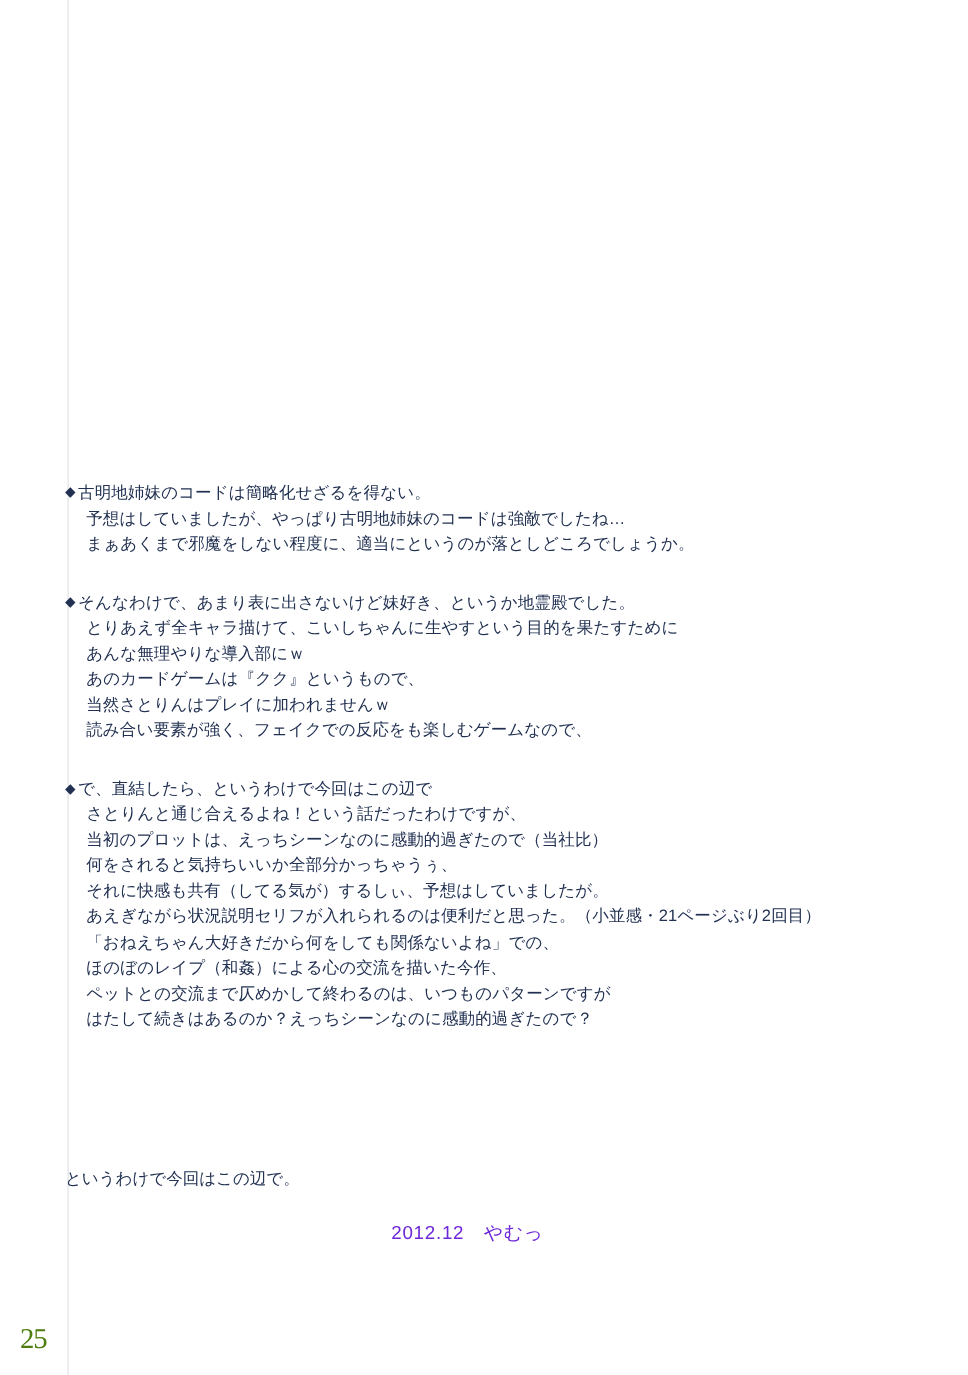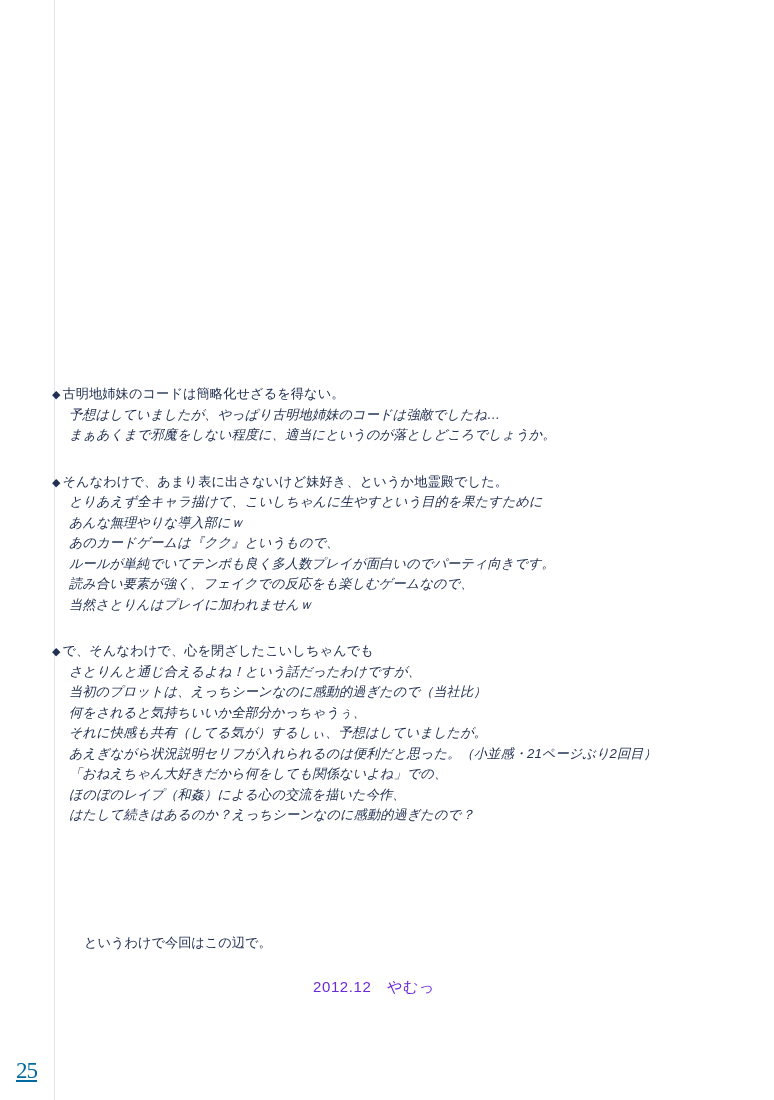--- a/index.html
+++ b/index.html
@@ -33,61 +33,58 @@
   }
   .line {
     font-size: 13.2px;
     line-height: 20.5px;
     white-space: pre;
     letter-spacing: 0.1px;
     color: #223152;
   }
   .line.indent {
     padding-left: 17px;
-    font-style: italic;
   }
   .bullet-line {
     display: flex;
     align-items: flex-start;
   }
   .bullet {
     font-size: 11px;
     line-height: 20.5px;
     margin-right: 2px;
     color: #223152;
   }
   .closing {
     position: absolute;
     left: 52px;
     top: 933px;
     font-size: 13.2px;
     line-height: 20.5px;
     color: #223152;
     white-space: pre;
-    margin-left: 32px;
   }
   .signature {
     position: absolute;
     left: 313px;
     top: 977px;
     font-size: 15px;
     line-height: 20px;
     color: #6d28d9;
     white-space: pre;
     letter-spacing: 0.6px;
   }
   .page-number {
     position: absolute;
     left: 16px;
     top: 1058px;
     font-size: 23px;
-    color: #0369a1;
+    color: #4d7c0f;
     font-family: "Liberation Serif", "DejaVu Serif", serif;
     letter-spacing: -1px;
-    text-decoration: underline;
   }
   .edge-line {
     position: absolute;
     left: 54px;
     top: 0;
     width: 1px;
     height: 1100px;
     background: #e4e4e8;
   }
 </style>
@@ -110,37 +107,37 @@
     </div>
 
     <div class="para">
       <div class="bullet-line">
         <span class="bullet">◆</span>
         <span class="line">そんなわけで、あまり表に出さないけど妹好き、というか地霊殿でした。</span>
       </div>
       <div class="line indent">とりあえず全キャラ描けて、こいしちゃんに生やすという目的を果たすために</div>
       <div class="line indent">あんな無理やりな導入部にｗ</div>
       <div class="line indent">あのカードゲームは『クク』というもので、</div>
-      <div class="line indent">ルールが単純でいてテンポも良く多人数プレイが面白いのでパーティ向きです。</div>
+      <div class="line indent">当然さとりんはプレイに加われませんｗ</div>
       <div class="line indent">読み合い要素が強く、フェイクでの反応をも楽しむゲームなので、</div>
-      <div class="line indent">当然さとりんはプレイに加われませんｗ</div>
     </div>
 
     <div class="para">
       <div class="bullet-line">
         <span class="bullet">◆</span>
-        <span class="line">で、そんなわけで、心を閉ざしたこいしちゃんでも</span>
+        <span class="line">で、直結したら、というわけで今回はこの辺で</span>
       </div>
       <div class="line indent">さとりんと通じ合えるよね！という話だったわけですが、</div>
       <div class="line indent">当初のプロットは、えっちシーンなのに感動的過ぎたので（当社比）</div>
       <div class="line indent">何をされると気持ちいいか全部分かっちゃうぅ、</div>
       <div class="line indent">それに快感も共有（してる気が）するしぃ、予想はしていましたが。</div>
       <div class="line indent">あえぎながら状況説明セリフが入れられるのは便利だと思った。（小並感・21ページぶり2回目）</div>
       <div class="line indent">「おねえちゃん大好きだから何をしても関係ないよね」での、</div>
       <div class="line indent">ほのぼのレイプ（和姦）による心の交流を描いた今作、</div>
+      <div class="line indent">ペットとの交流まで仄めかして終わるのは、いつものパターンですが</div>
       <div class="line indent">はたして続きはあるのか？えっちシーンなのに感動的過ぎたので？</div>
     </div>
 
   </div>
 
   <div class="closing">というわけで今回はこの辺で。</div>
 
   <div class="signature">2012.12　やむっ</div>
 
   <div class="page-number">25</div>

